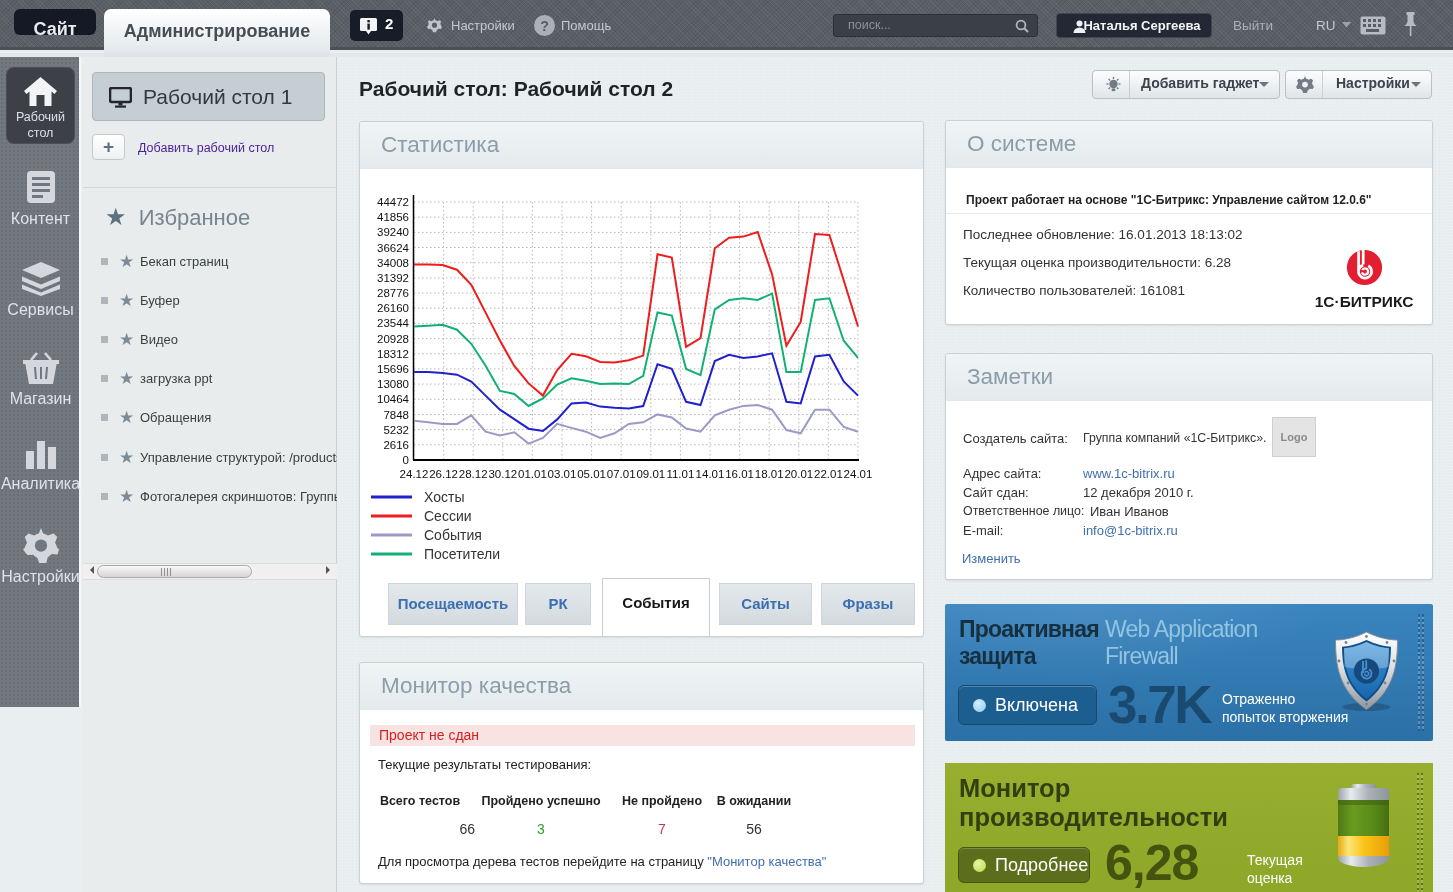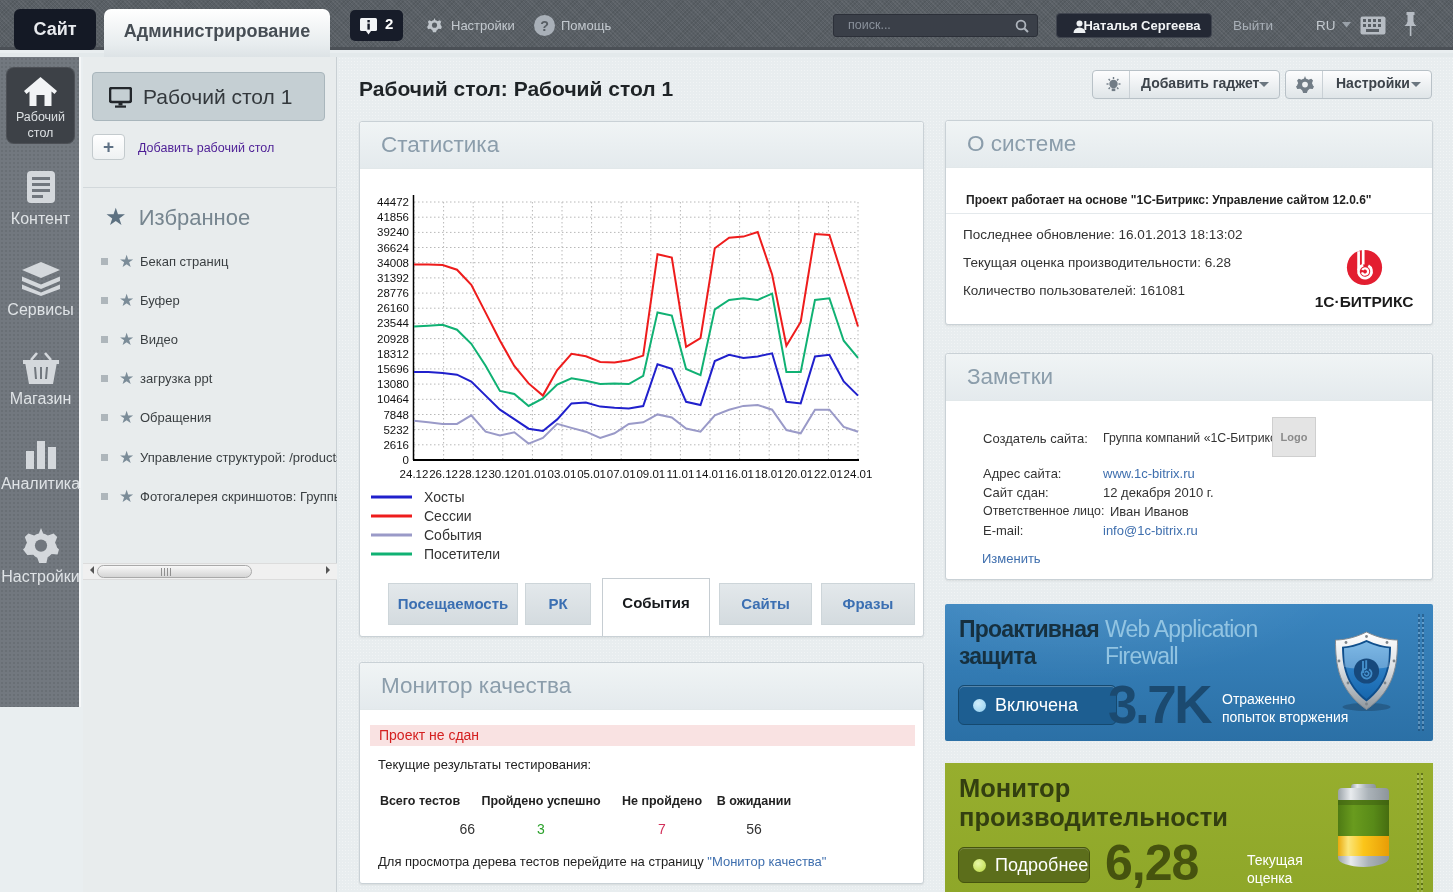--- a/index.html
+++ b/index.html
@@ -6,21 +6,21 @@
 body{font-family:"Liberation Sans",sans-serif;position:relative;background:#e9eef0;}
 .abs{position:absolute;}
 
 #topbar{position:absolute;left:0;top:0;width:1453px;height:50px;
  background:
   repeating-linear-gradient(45deg,rgba(255,255,255,.06) 0 1px,transparent 1px 3px),
   repeating-linear-gradient(-45deg,rgba(0,0,0,.08) 0 1px,transparent 1px 3px),
   #595f65;
  border-bottom:3px solid #4b5056;}
 #substrip{position:absolute;left:0;top:53px;width:1453px;height:4px;background:#e3e9eb;}
-#tab-site{position:absolute;left:14px;top:9px;width:82px;height:41px;background:#141925;border-radius:6px;
+#tab-site{position:absolute;left:14px;top:9px;width:82px;height:26px;background:#141925;border-radius:6px;
  color:#e8eaee;font-size:18px;font-weight:bold;text-align:center;line-height:40px;}
 #tab-admin{position:absolute;left:104px;top:9px;width:226px;height:48px;border-radius:7px 7px 0 0;
  background:linear-gradient(#ffffff,#e7ecee 75%,#dde3e6);color:#464d54;font-size:18px;font-weight:bold;
  text-align:center;line-height:44px;}
 #counter{position:absolute;left:350px;top:10px;width:53px;height:31px;background:#171c29;border-radius:5px;
  color:#fff;font-size:15px;font-weight:bold;}
 .tb-item{position:absolute;top:0;height:50px;display:flex;align-items:center;color:#c3c9cf;font-size:13px;white-space:nowrap;}
 #search{position:absolute;left:833px;top:14px;width:205px;height:23px;background:#3a3f48;border:1px solid #2c3039;
  border-radius:3px;color:#8a919b;font-size:12.5px;line-height:21px;padding-left:14px;}
 #userbtn{position:absolute;left:1056px;top:13px;width:156px;height:25px;background:#232834;border:1px solid #40454f;
@@ -72,21 +72,21 @@
 #bluebn{position:absolute;left:607px;top:547px;width:488px;height:137px;border-radius:2px;
  background:radial-gradient(ellipse 400px 150px at 28% -15%,rgba(255,255,255,.10),transparent 65%),linear-gradient(#3a85bf,#2b70a6);}
 #greenbn{position:absolute;left:607px;top:706px;width:488px;height:186px;
  background:linear-gradient(#97ae2e,#8ba427);}
 .bigtitle{font-size:23px;font-weight:bold;line-height:27px;letter-spacing:-0.8px;}
 .bnbtn{position:absolute;border-radius:6px;font-size:18px;color:#fff;}
 .dashes{position:absolute;top:10px;bottom:10px;width:2px;
  background:repeating-linear-gradient(rgba(16,52,86,.38) 0 2.5px,rgba(255,255,255,.22) 2.5px 5px);}
 .dashes2{position:absolute;top:10px;bottom:10px;width:2px;
  background:repeating-linear-gradient(rgba(48,62,8,.5) 0 2.5px,rgba(255,255,255,.18) 2.5px 5px);}
-.nts{font-size:13px !important;margin-left:20px;}
+.nts{font-size:13px !important;}
 </style></head>
 <body>
 <div id="topbar"></div>
 <div id="substrip"></div>
 <div id="tab-site">Сайт</div>
 <div id="tab-admin">Администрирование</div>
 <div id="counter">
   <svg class="abs" style="left:9px;top:7px" width="19" height="18" viewBox="0 0 19 18">
    <rect x="1" y="1" width="17" height="13" rx="1.5" fill="#f2f4f6"></rect>
    <path d="M7 14 L12 14 L9.5 17.5 Z" fill="#f2f4f6"></path>
@@ -253,21 +253,21 @@
     </div>
  <div id="hscroll">
   <div id="hthumb">
         <div style="position:absolute;left:63px;top:2px;width:12px;height:8px;background:repeating-linear-gradient(90deg,#8f8f8f 0 1px,transparent 1px 3px)"></div>
       </div>
   <div class="abs" style="left:3px;top:2px;width:0;height:0;border:4px solid transparent;border-right-color:#555;"></div>
   <div class="abs" style="right:3px;top:2px;width:0;height:0;border:4px solid transparent;border-left-color:#555;"></div>
  </div>
 </div>
 <div id="main">
- <h1 style="top:20px;">Рабочий стол: Рабочий стол 1</h1>
+ <h1 style="top:20px;">Рабочий стол: Рабочий стол 2</h1>
  <div class="topbtn" style="left:754px;width:188px;">
   <svg class="abs" style="left:12px;top:6px" width="17" height="17" viewBox="0 0 17 17">
    <circle cx="8.5" cy="7" r="4.2" fill="#717c86"></circle>
    <rect x="6.7" y="11.5" width="3.6" height="2.6" fill="#717c86"></rect>
    <g stroke="#717c86" stroke-width="1.4">
           <line x1="8.5" y1="0" x2="8.5" y2="2"></line>
           <line x1="8.5" y1="12.5" x2="8.5" y2="14.5" opacity="0"></line>
           <line x1="1.5" y1="7" x2="3.5" y2="7"></line>
           <line x1="13.5" y1="7" x2="15.5" y2="7"></line>
           <line x1="3.6" y1="2.1" x2="5" y2="3.5"></line>
@@ -434,21 +434,21 @@
   <div class="nrow nts" style="top:150px;font-size:12.4px !important;">Ответственное лицо:</div>
   <div class="nrow nts" style="left:144px;top:150px;">Иван Иванов</div>
   <div class="nrow nts" style="top:169px;">E-mail:</div>
   <div class="nrow nts lnk" style="left:137px;top:169px;">info@1c-bitrix.ru</div>
   <div class="nrow nts lnk" style="left:16px;top:197px;font-size:13.5px;">Изменить</div>
  </div>
 
  <div id="bluebn">
   <div class="abs bigtitle" style="left:14px;top:12px;color:#16303f;">Проактивная<br>защита</div>
   <div class="abs bigtitle" style="left:160px;top:12px;color:#92c4e2;font-weight:normal;font-size:23px;">Web Application<br>Firewall</div>
-  <div class="bnbtn" style="left:13px;top:81px;width:159px;height:40px;background:#1d5e91;border:1px solid #15496f;box-shadow:inset 0 1px 0 rgba(255,255,255,.25);line-height:38px;">
+  <div class="bnbtn" style="left:13px;top:81px;width:139px;height:40px;background:#1d5e91;border:1px solid #15496f;box-shadow:inset 0 1px 0 rgba(255,255,255,.25);line-height:38px;">
    <span class="abs" style="left:14px;top:13px;width:13px;height:13px;border-radius:50%;background:radial-gradient(circle at 40% 35%,#d2eefb,#8ecdef);"></span>
    <span style="margin-left:36px;">Включена</span>
   </div>
   <div class="abs" style="left:163px;top:70px;font-size:53px;font-weight:bold;color:#1b4a70;letter-spacing:-2.5px;">3.7K</div>
   <div class="abs" style="left:277px;top:86px;font-size:14px;color:#fff;line-height:18px;">Отраженно<br>попыток вторжения</div>
   <svg class="abs" style="left:388px;top:27px" width="67" height="81" viewBox="0 0 67 81">
    <defs>
     <linearGradient id="rim" x1="0" y1="0" x2="0" y2="1">
             <stop offset="0" stop-color="#ffffff"></stop>
             <stop offset=".45" stop-color="#dde1e5"></stop>

